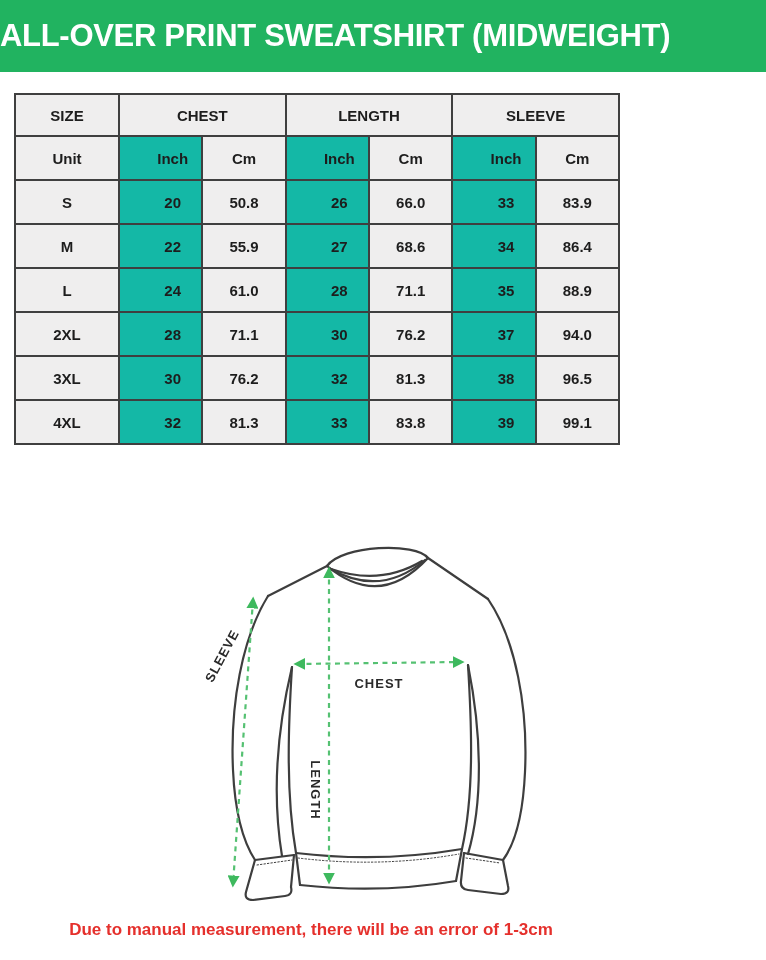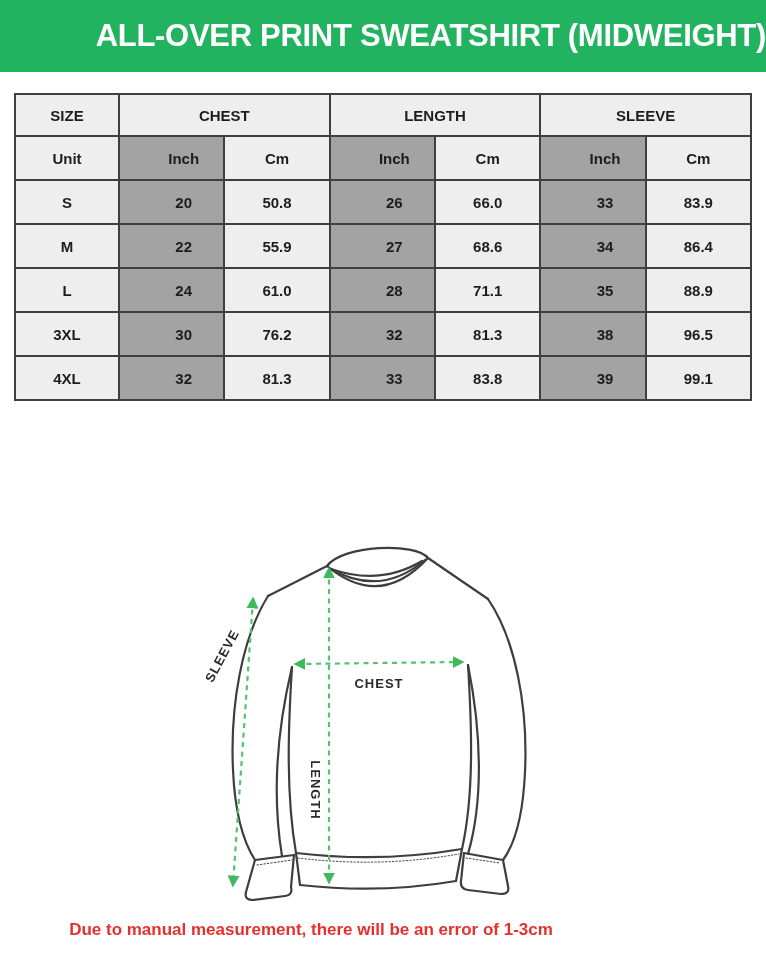--- a/index.html
+++ b/index.html
@@ -3,38 +3,38 @@
 <meta charset="utf-8">
 <style>
   html,body{margin:0;padding:0;}
   body{
     width:766px;height:960px;position:relative;background:#ffffff;
     font-family:"Liberation Sans",sans-serif;overflow:hidden;
   }
   
   .banner{
     position:absolute;left:0;top:0;width:766px;height:72px;
-    background:#21b360;display:flex;align-items:center;justify-content:flex-end;
+    background:#21b360;display:flex;align-items:center;justify-content:flex-start;
   }
   .banner h1{
     margin:0;color:#ffffff;font-size:31px;font-weight:bold;
     letter-spacing:-0.3px;white-space:nowrap;
   }
   
   table.size-table{
-    position:absolute;left:14px;top:93px;width:738px;
+    position:absolute;left:14px;top:93px;width:606px;
     border-collapse:collapse;table-layout:fixed;
   }
   .size-table th,.size-table td{
     border:2px solid #3f3f3f;text-align:center;vertical-align:middle;
     font-size:15px;font-weight:bold;color:#1d1d1d;padding:0;height:42px;
   }
   .size-table tr.group-row th{height:40px;background:#efeeee;}
   .size-table .g{background:#efeeee;}
-  .size-table .w{background:#a3a3a3;padding-left:24px;}
+  .size-table .w{background:#14b8a6;padding-left:24px;}
   
   .diagram{position:absolute;left:170px;top:540px;width:420px;height:380px;}
   .diagram svg{display:block;width:100%;height:100%;}
   .measure-label{
     font-family:"Liberation Sans",sans-serif;font-weight:bold;
     font-size:13px;letter-spacing:1px;fill:#2a2a2a;
   }
   
   .note{
     position:absolute;left:0;top:920px;width:622px;margin:0;
@@ -95,20 +95,29 @@
       <td class="g">86.4</td>
     </tr>
     <tr>
       <th class="g">L</th>
       <td class="w">24</td>
       <td class="g">61.0</td>
       <td class="w">28</td>
       <td class="g">71.1</td>
       <td class="w">35</td>
       <td class="g">88.9</td>
+    </tr>
+    <tr>
+      <th class="g">2XL</th>
+      <td class="w">28</td>
+      <td class="g">71.1</td>
+      <td class="w">30</td>
+      <td class="g">76.2</td>
+      <td class="w">37</td>
+      <td class="g">94.0</td>
     </tr>
     <tr>
       <th class="g">3XL</th>
       <td class="w">30</td>
       <td class="g">76.2</td>
       <td class="w">32</td>
       <td class="g">81.3</td>
       <td class="w">38</td>
       <td class="g">96.5</td>
     </tr>

